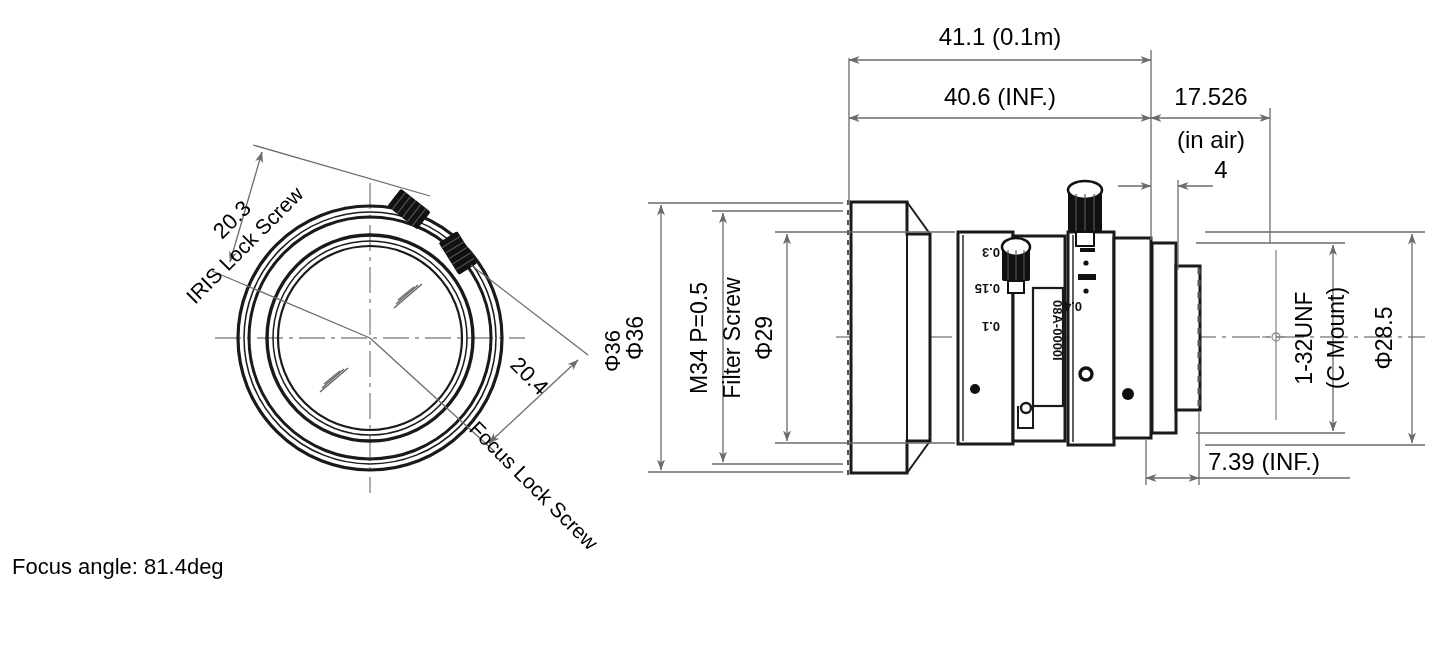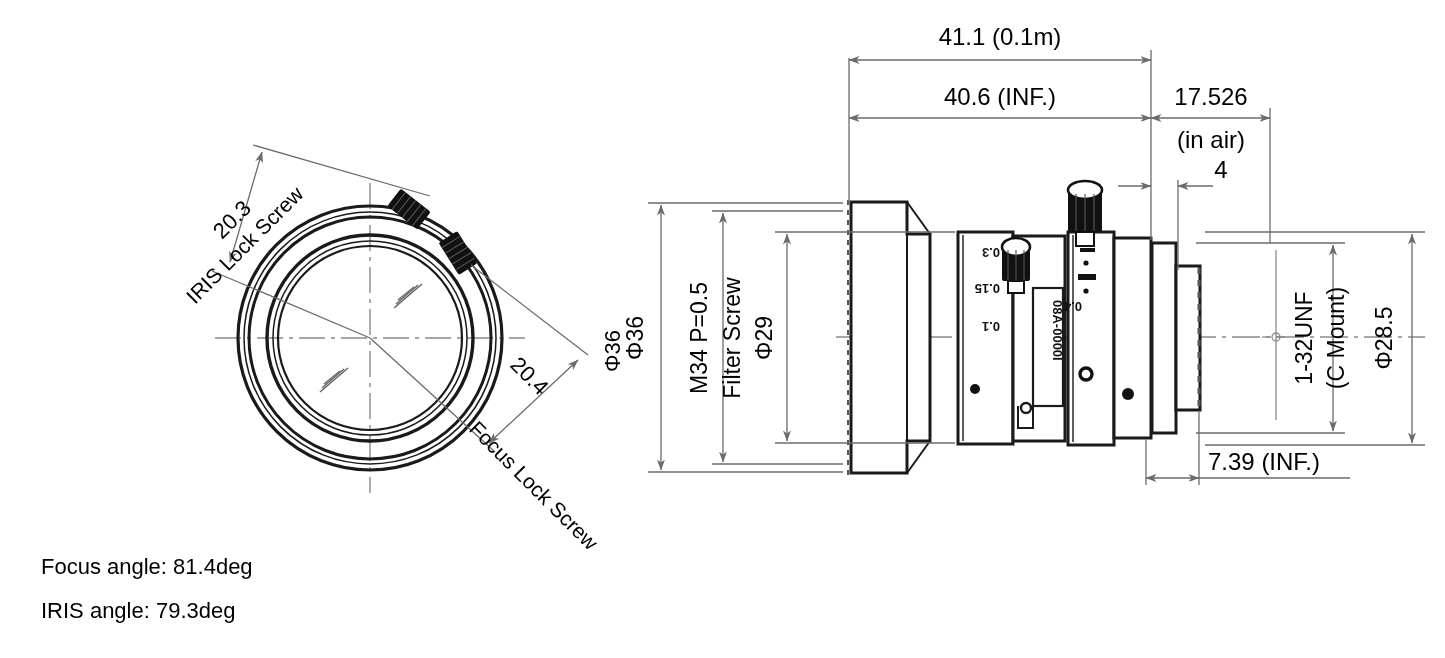--- a/index.html
+++ b/index.html
@@ -13,21 +13,20 @@
     position:relative;
   }
   #root{position:absolute;left:0;top:0;width:1445px;height:658px;}
   svg.board{position:absolute;left:0;top:0;width:1445px;height:658px;}
 
   .notes{
     position:absolute;
     left:12px;
     top:556px;
     width:600px;
-    margin-left:29px;
   }
   .note{
     font-size:22px;
     line-height:1.0;
     color:#000;
     margin-bottom:22px;
     white-space:nowrap;
     font-family:"Liberation Sans", sans-serif;
   }
 </style>
@@ -278,16 +277,15 @@
         <line x1="1146" y1="478" x2="1199" y2="478" marker-start="url(#ar-start)" marker-end="url(#ar-end)"></line>
         <line x1="1199" y1="478" x2="1350" y2="478"></line>
       </g>
       <text x="1208" y="470" font-size="24" fill="#000" font-family="Liberation Sans, sans-serif">7.39 (INF.)</text>
 
     </g>
   </svg>
 
   <div class="notes">
     <div class="note">Focus angle: 81.4deg</div>
-    <div class="note">IRIS angle: 79.3deg</div>
   </div>
 
 </div>
 
 </body></html>

